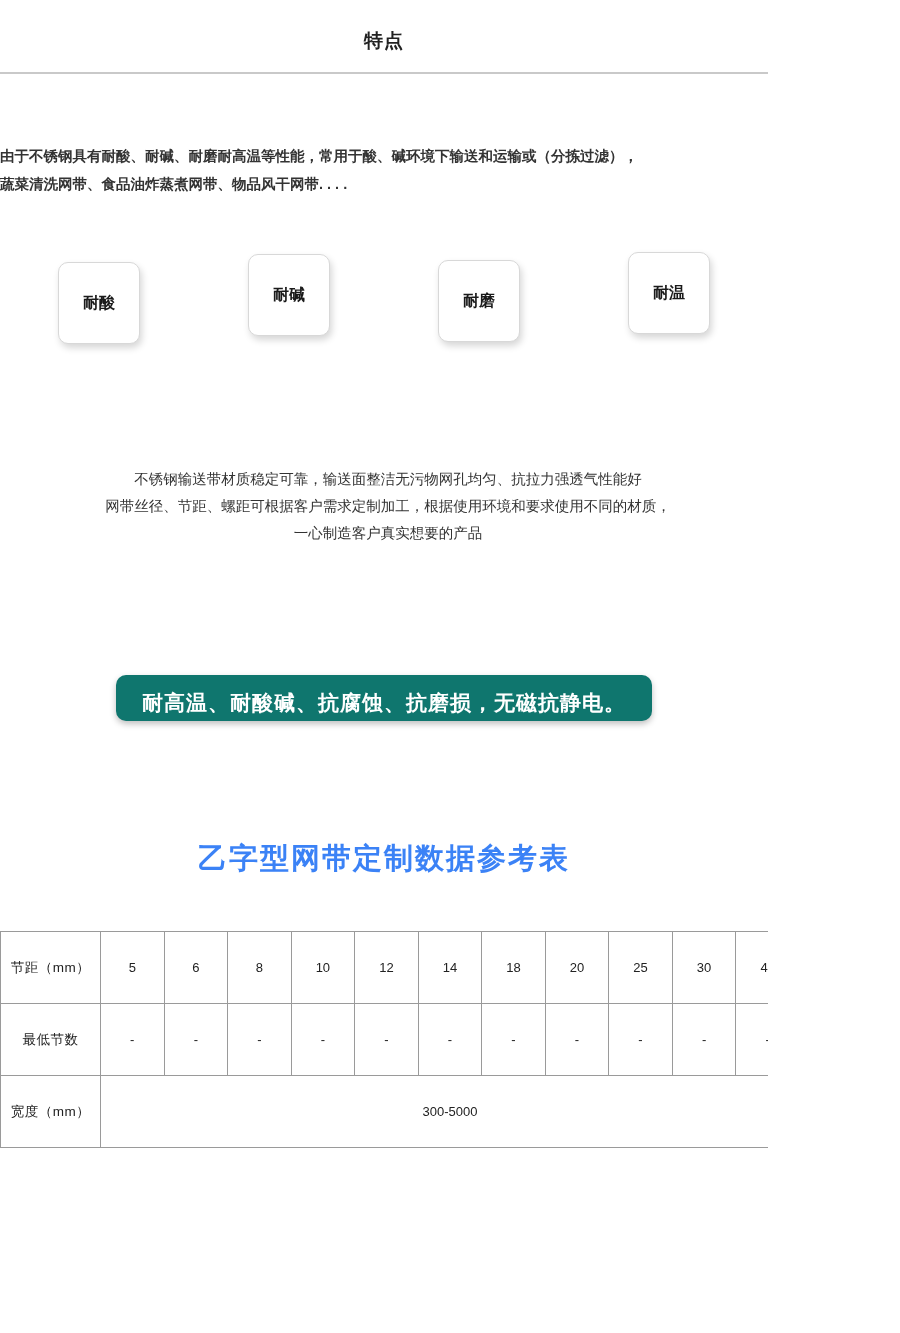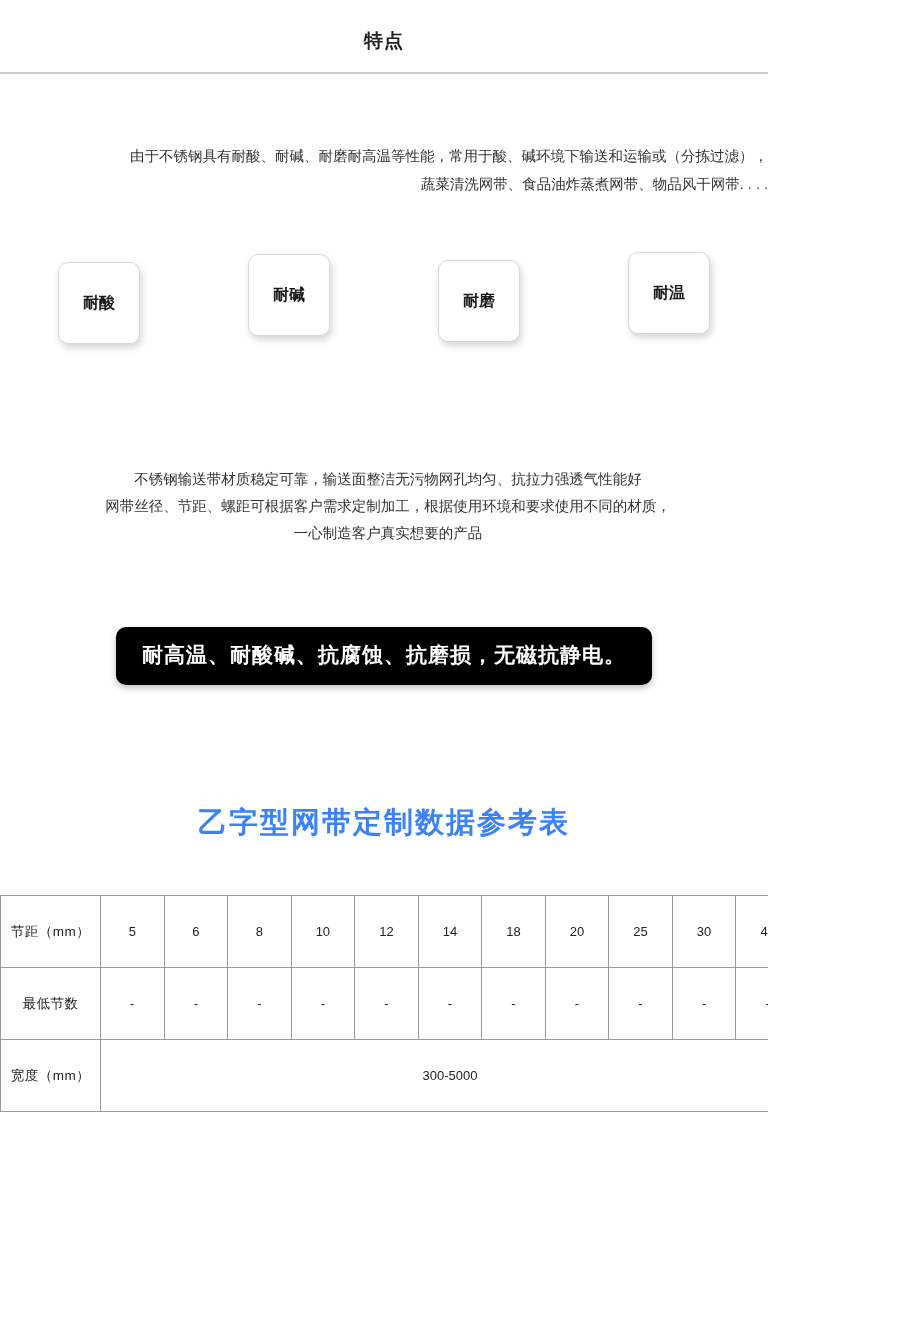--- a/index.html
+++ b/index.html
@@ -31,24 +31,25 @@
   .header-title {
     font-size: 19px;
     font-weight: bold;
     color: #222222;
     letter-spacing: 1px;
   }
 
   
   .intro {
     margin-top: 68px;
-    text-align: right;
+    text-align: left;
     font-size: 14.5px;
     line-height: 28px;
     color: #333333;
+    font-weight: bold;
   }
   .intro-line {
     display: block;
   }
 
   
   .features {
     margin-top: 56px;
     display: flex;
     justify-content: center;
@@ -85,28 +86,29 @@
   }
   .description-line { display: block; }
 
   
   .banner-wrap {
     margin-top: 80px;
     display: flex;
     justify-content: center;
   }
   .banner {
-    background: #000000;
+    background: #0f766e;
     color: #ffffff;
     font-size: 21px;
     font-weight: bold;
-    padding: 14px 26px 16px 26px;
+    padding: 14px 26px 4px 26px;
     border-radius: 10px;
     letter-spacing: 1px;
     box-shadow: 0 3px 6px rgba(0,0,0,0.25);
+    margin-top: 48px;
   }
 
   
   .table-title {
     margin-top: 118px;
     text-align: center;
     font-size: 29px;
     font-weight: bold;
     color: #3b82f6;
     letter-spacing: 2px;

